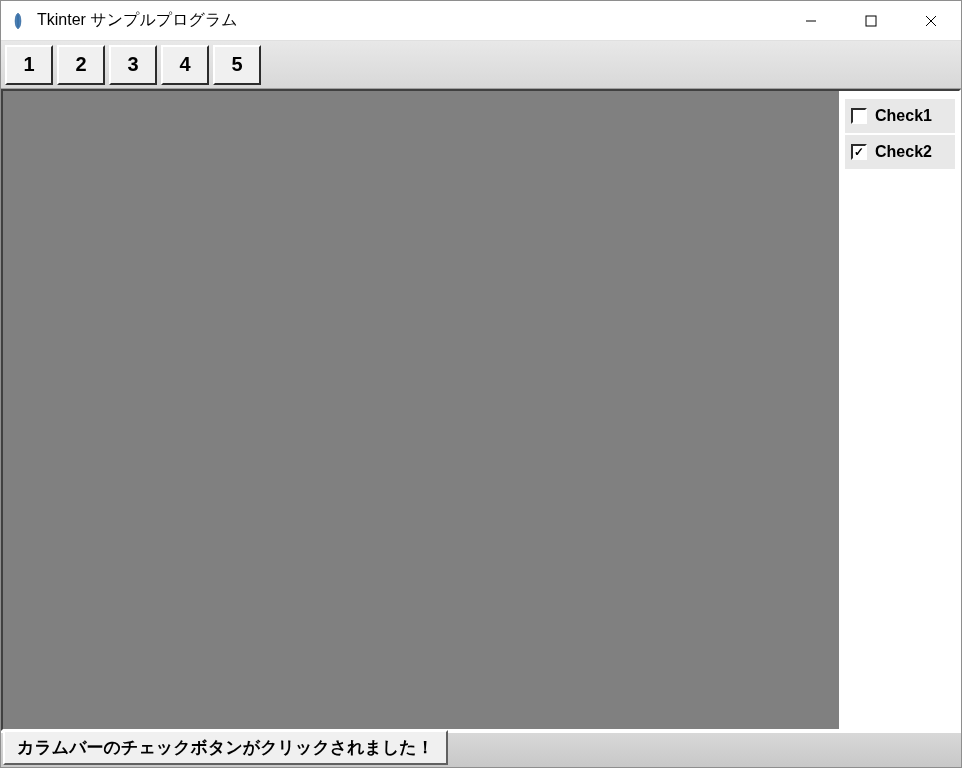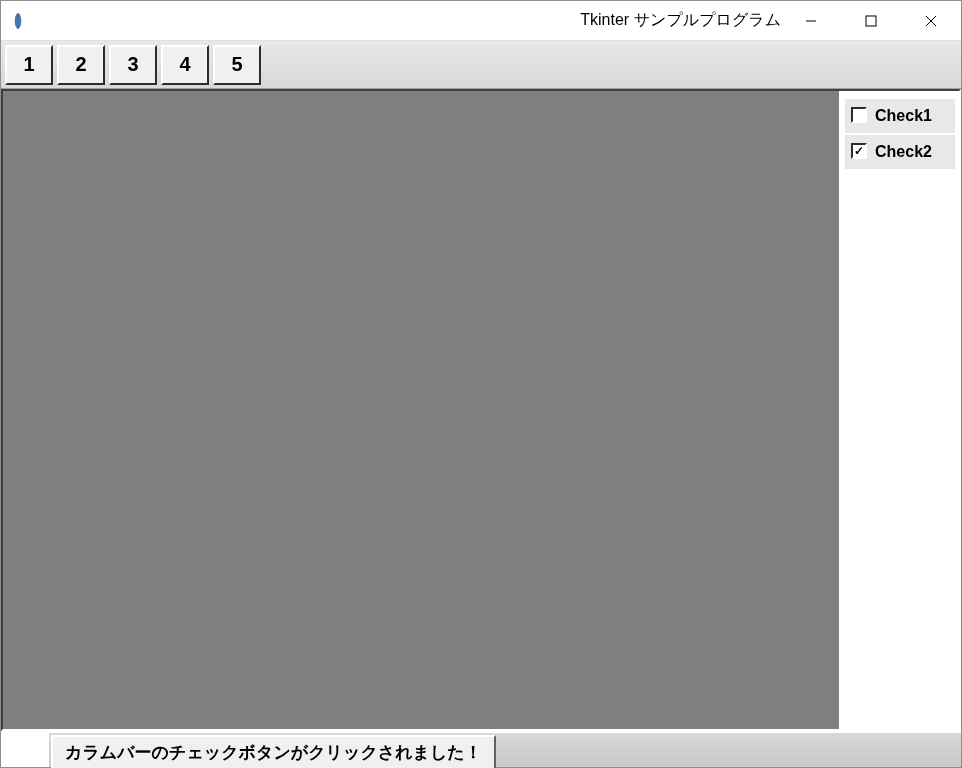--- a/index.html
+++ b/index.html
@@ -22,21 +22,20 @@
       display: flex;
       flex-direction: column;
     }
     .titlebar {
       height: 40px;
       background: #ffffff;
       display: flex;
       align-items: center;
       padding: 0 0 0 8px;
       border-bottom: 1px solid #e0e0e0;
-      text-align: right;
     }
     .titlebar-icon {
       width: 18px;
       height: 22px;
       margin-right: 10px;
       display: flex;
       align-items: center;
       justify-content: center;
     }
     .titlebar-title {
@@ -107,20 +106,21 @@
       background: #ffffff;
       border-left: 2px solid;
       border-left-color: #ffffff;
       padding: 8px 4px;
       display: flex;
       flex-direction: column;
       gap: 2px;
     }
     .check-item {
       display: flex;
+      align-items: center;
       padding: 8px 6px;
       cursor: pointer;
       font-size: 16px;
       font-weight: bold;
     }
     .check-item.highlighted {
       background: #e8e8e8;
     }
     .checkbox-box {
       width: 16px;
@@ -137,23 +137,22 @@
       justify-content: center;
       font-size: 12px;
       line-height: 1;
     }
     .statusbar {
       height: 36px;
       background: linear-gradient(#d8d8d8, #c8c8c8);
       border-top: 2px solid;
       border-top-color: #ffffff;
       display: flex;
-      align-items: flex-start;
+      align-items: flex-end;
       padding: 2px;
-      margin-left: 48px;
     }
     .statusbar-label {
       background: #f0f0f0;
       border: 2px solid;
       border-top-color: #ffffff;
       border-left-color: #ffffff;
       border-right-color: #606060;
       border-bottom-color: #606060;
       padding: 4px 12px;
       font-size: 17px;

